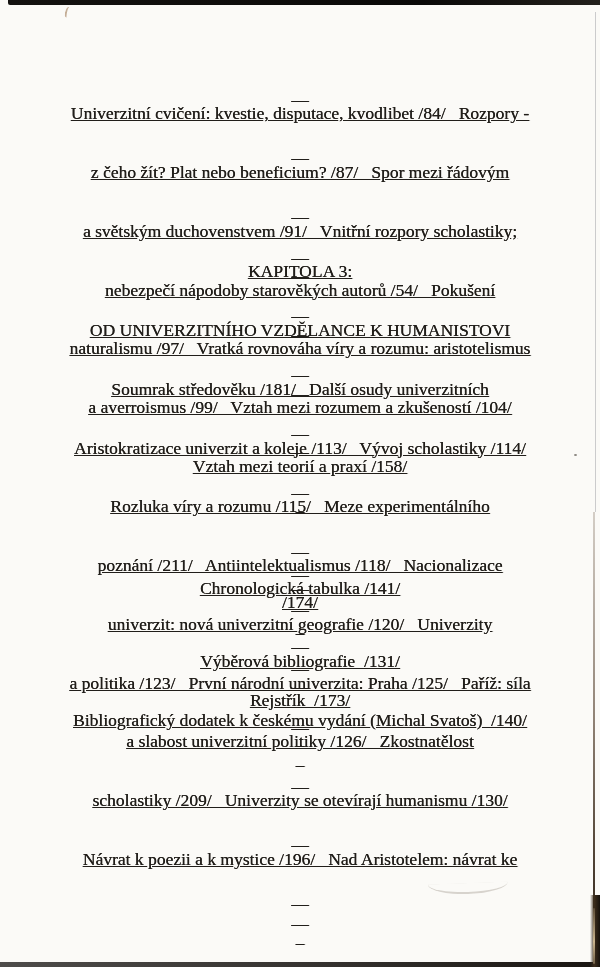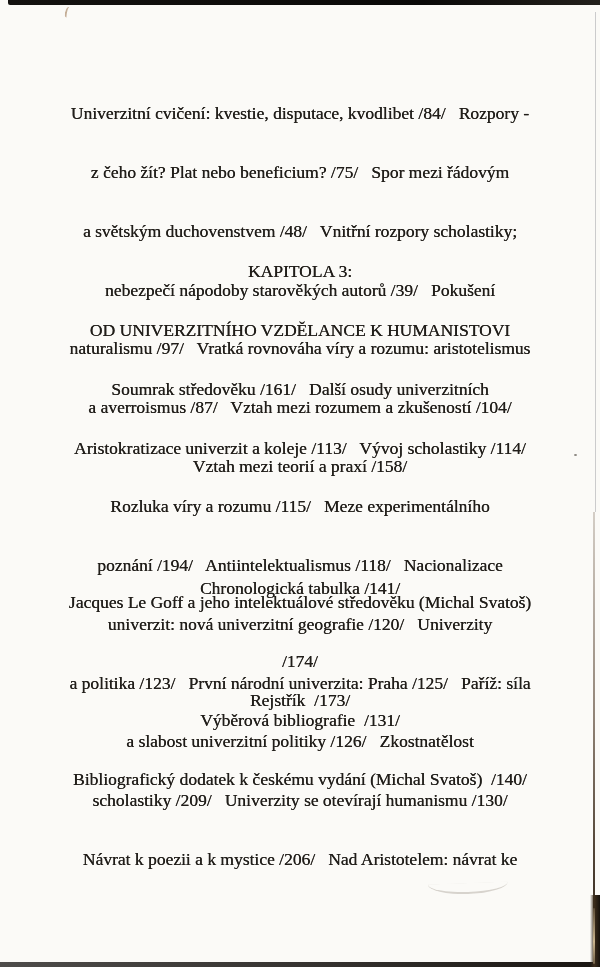--- a/index.html
+++ b/index.html
@@ -19,20 +19,21 @@
   
   .toc-block {
     position: absolute;
     left: 0;
     width: 100%;
     text-align: center;
     font-size: 17.5px;
     line-height: 19.6px;
     white-space: pre;
     text-shadow: 0.25px 0 0 currentColor; 
+    text-decoration: underline;
   }
   #block-ch2   { top: 65px;  }
   #block-ch3   { top: 223px; }
   #block-chron { top: 540px; }
   #block-back  { top: 554px; }
   #block-index { top: 652px; }
 
   
   .edge-top {
     position: absolute; top: 0; left: 8px; right: 0; height: 5px;
@@ -95,50 +96,49 @@
   <div class="edge-right-dark"></div>
   <div class="corner-bottom-right"></div>
   <div class="corner-streak"></div>
 
   <div class="artifact-hook"></div>
   <div class="artifact-curve"></div>
   <div class="artifact-dot"></div>
 
   <div class="toc-block" id="block-ch2">
     <div>Univerzitní cvičení: kvestie, disputace, kvodlibet /84/   Rozpory -</div>
-    <div>z čeho žít? Plat nebo beneficium? /75/   Spor mezi řádovým</div>
-    <div>a světským duchovenstvem /48/   Vnitřní rozpory scholastiky;</div>
-    <div>nebezpečí nápodoby starověkých autorů /39/   Pokušení</div>
+    <div>z čeho žít? Plat nebo beneficium? /87/   Spor mezi řádovým</div>
+    <div>a světským duchovenstvem /91/   Vnitřní rozpory scholastiky;</div>
+    <div>nebezpečí nápodoby starověkých autorů /54/   Pokušení</div>
     <div>naturalismu /97/   Vratká rovnováha víry a rozumu: aristotelismus</div>
-    <div>a averroismus /87/   Vztah mezi rozumem a zkušeností /104/</div>
+    <div>a averroismus /99/   Vztah mezi rozumem a zkušeností /104/</div>
     <div>Vztah mezi teorií a praxí /158/</div>
   </div>
 
   <div class="toc-block" id="block-ch3">
     <div>KAPITOLA 3:</div>
     <div>OD UNIVERZITNÍHO VZDĚLANCE K HUMANISTOVI</div>
-    <div>Soumrak středověku /161/   Další osudy univerzitních</div>
+    <div>Soumrak středověku /181/   Další osudy univerzitních</div>
     <div>Aristokratizace univerzit a koleje /113/   Vývoj scholastiky /114/</div>
     <div>Rozluka víry a rozumu /115/   Meze experimentálního</div>
-    <div>poznání /194/   Antiintelektualismus /118/   Nacionalizace</div>
+    <div>poznání /211/   Antiintelektualismus /118/   Nacionalizace</div>
     <div>univerzit: nová univerzitní geografie /120/   Univerzity</div>
     <div>a politika /123/   První národní univerzita: Praha /125/   Paříž: síla</div>
     <div>a slabost univerzitní politiky /126/   Zkostnatělost</div>
     <div>scholastiky /209/   Univerzity se otevírají humanismu /130/</div>
-    <div>Návrat k poezii a k mystice /206/   Nad Aristotelem: návrat ke</div>
+    <div>Návrat k poezii a k mystice /196/   Nad Aristotelem: návrat ke</div>
     
     
   </div>
 
   <div class="toc-block" id="block-chron">
     <div>Chronologická tabulka /141/</div>
   </div>
 
   <div class="toc-block" id="block-back">
-    <div>Jacques Le Goff a jeho intelektuálové středověku (Michal Svatoš)</div>
     <div>/174/</div>
     <div>Výběrová bibliografie  /131/</div>
     <div>Bibliografický dodatek k českému vydání (Michal Svatoš)  /140/</div>
   </div>
 
   <div class="toc-block" id="block-index">
     <div>Rejstřík  /173/</div>
   </div>
 
 </div>

